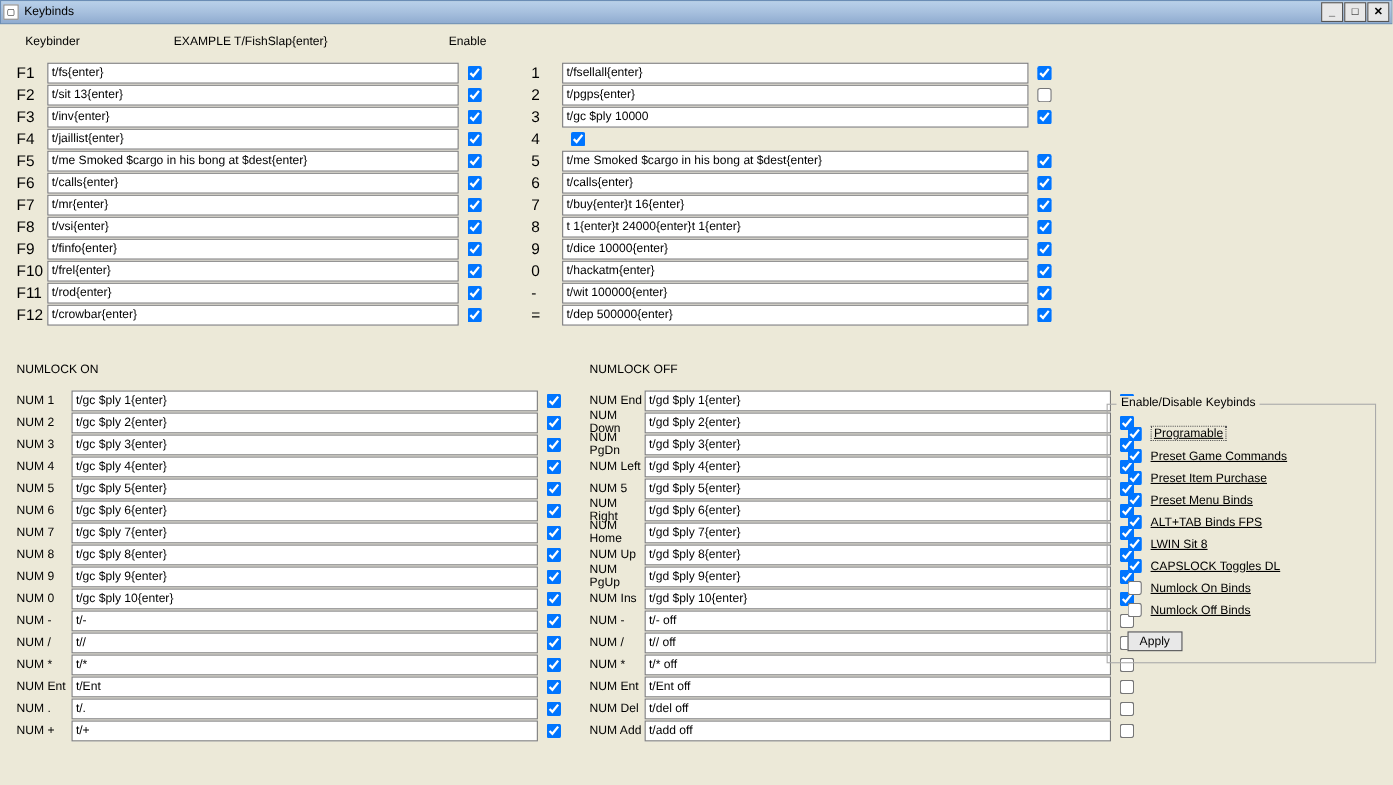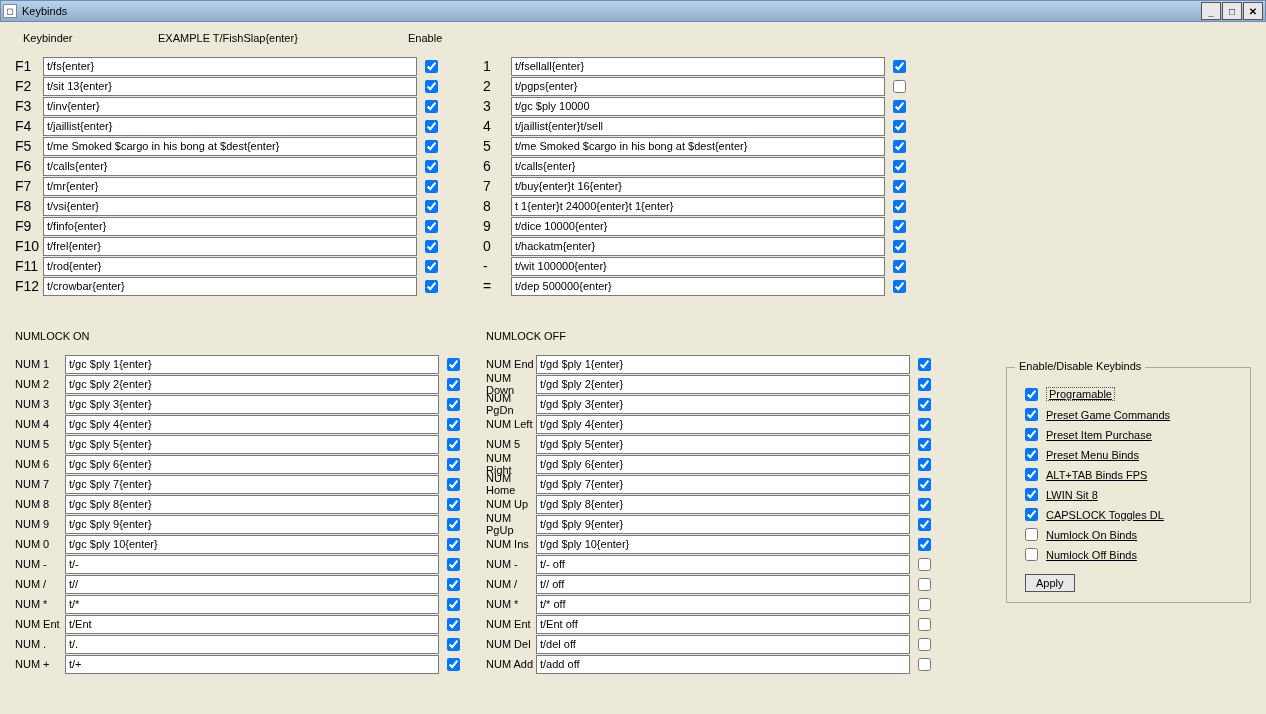--- a/index.html
+++ b/index.html
@@ -14,21 +14,21 @@
 .hdr-keybinder { width: 135px; }
 .hdr-example { width: 250px; }
 .hdr-enable { }
 .columns { display: flex; gap: 45px; }
 .col { }
 .row { display: flex; align-items: center; height: 20px; margin-bottom: 0; }
 .keylabel { width: 28px; font-size: 14px; text-align: left; }
 .keylabel-wide { width: 50px; font-size: 11px; text-align: left; }
 .textfield { border: 1px solid #7a7a7a; background: #fff; height: 19px; padding: 1px 3px; font-size: 11px; font-family: Tahoma, Arial, sans-serif; }
 .tf-f { width: 374px; }
-.tf-n { width: 374px; }
+.tf-n { width: 424px; }
 .cb { width: 13px; height: 13px; margin-left: 8px; }
 .section-title { font-size: 11px; margin: 34px 0 12px 0; }
 .sections { display: flex; gap: 26px; margin-top: 0; align-items: center; }
 .section { }
 .groupbox { position: absolute; right: 15px; top: 345px; border: 1px solid #aaa; width: 245px; padding: 12px 10px 10px 10px; text-decoration: underline; }
 .groupbox-title { position: absolute; top: -8px; left: 8px; background: #ece9d8; padding: 0 4px; font-size: 11px; }
 .gb-row { display: flex; align-items: center; margin: 7px 0; gap: 8px; padding-left: 8px;}
 .gb-row label { font-size: 11px; }
 .focus-label { border: 1px dotted #555; padding: 0 2px; }
 .apply-btn { border: 1px solid #555; background: #e8e8e8; padding: 2px 10px; font-size: 11px; cursor: pointer; margin-top: 6px; margin-left: 8px; }
@@ -127,21 +127,20 @@
           <input type="text" class="textfield tf-n" value="t/pgps{enter}" style="">
           <input type="checkbox" class="cb" style="">
         </div>
         <div class="row">
           <div class="keylabel">3</div>
           <input type="text" class="textfield tf-n" value="t/gc $ply 10000" style="">
           <input type="checkbox" class="cb" checked="" style="">
         </div>
         <div class="row">
           <div class="keylabel">4</div>
-          <input type="text" class="textfield tf-n" value="t/jaillist{enter}t/sell" style="">
           <input type="checkbox" class="cb" checked="" style="">
         </div>
         <div class="row">
           <div class="keylabel">5</div>
           <input type="text" class="textfield tf-n" value="t/me Smoked $cargo in his bong at $dest{enter}" style="">
           <input type="checkbox" class="cb" checked="" style="">
         </div>
         <div class="row">
           <div class="keylabel">6</div>
           <input type="text" class="textfield tf-n" value="t/calls{enter}" style="">

